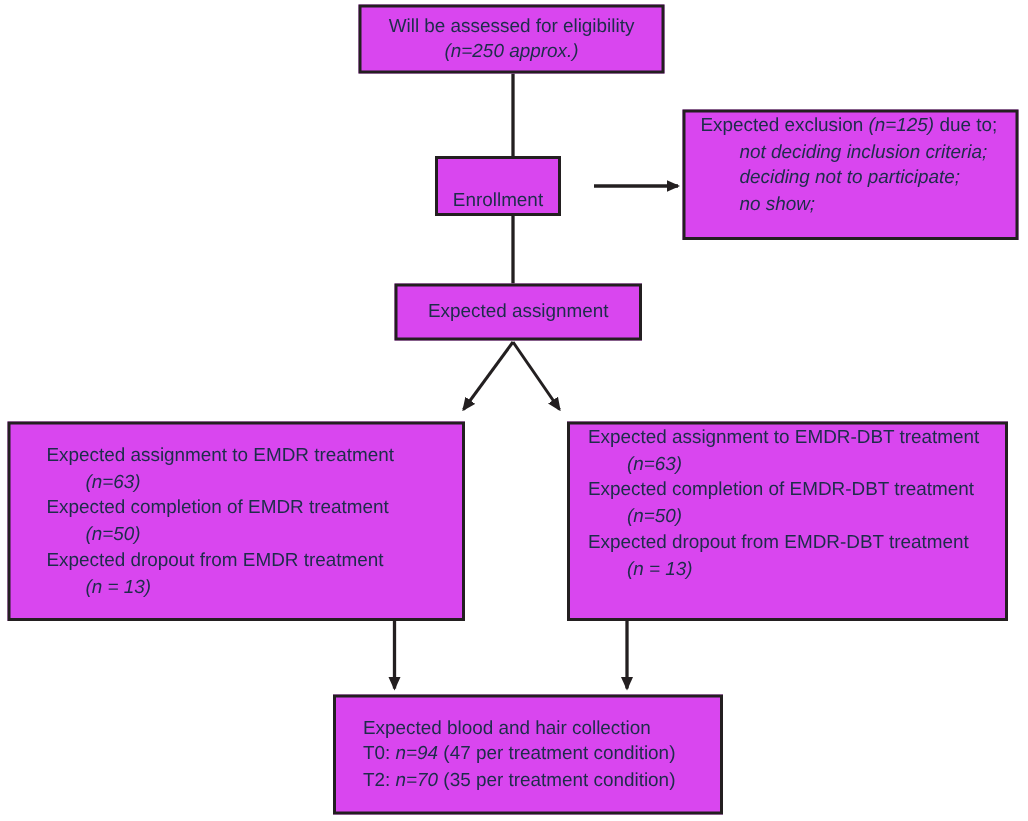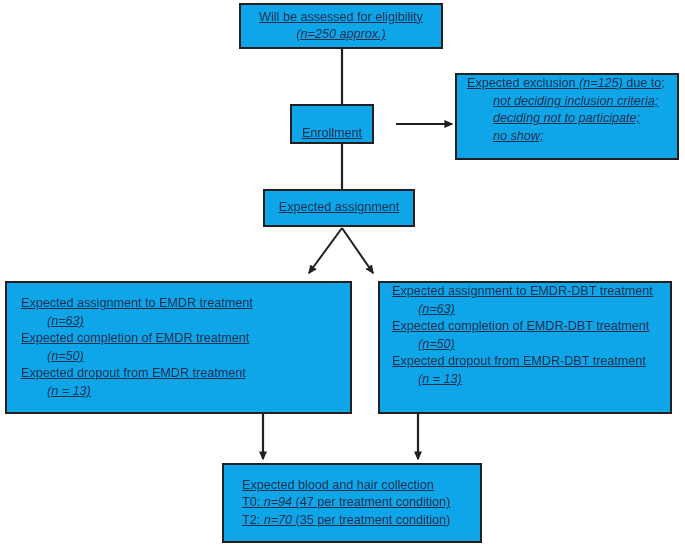--- a/index.html
+++ b/index.html
@@ -11,27 +11,26 @@
     position: relative;
     width: 685px;
     height: 547px;
     background: #ffffff;
     font-family: "Liberation Sans", sans-serif;
     overflow: hidden;
   }
   .node {
     position: absolute;
     box-sizing: border-box;
-    background: #0ea5e9;
+    background: #d946ef;
     border: 2px solid #231f20;
     color: #1d2d4a;
     font-size: 12.6px;
     line-height: 17.5px;
     z-index: 2;
-    text-decoration: underline;
   }
   .node .lines {
     padding: 0;
     margin: 0;
   }
   .node .ln {
     display: block;
     white-space: nowrap;
   }
   .center { text-align: center; }
@@ -47,27 +46,27 @@
   #node-enrollment {
     left: 290px; top: 104px; width: 84px; height: 40px;
     display: flex; align-items: flex-end; justify-content: center;
   }
   #node-exclusion {
     left: 455px; top: 73px; width: 224px; height: 87px;
     display: flex; align-items: flex-start;
     padding: 0 0 0 10px;
   }
   #node-assignment {
-    left: 263px; top: 189px; width: 152px; height: 38px;
+    left: 263px; top: 189px; width: 165px; height: 38px;
     display: flex; align-items: center; justify-content: center;
   }
   #node-emdr {
-    left: 5px; top: 281px; width: 347px; height: 133px;
+    left: 5px; top: 281px; width: 305px; height: 133px;
     display: flex; align-items: center;
-    padding: 0 0 0 14px;
+    padding: 0 0 0 24px;
   }
   #node-emdrdbt {
     left: 378px; top: 281px; width: 294px; height: 133px;
     display: flex; align-items: flex-start;
     padding: 0 0 0 12px;
   }
   #node-collection {
     left: 222px; top: 463px; width: 260px; height: 80px;
     display: flex; align-items: center;
     padding: 0 0 0 18px;

